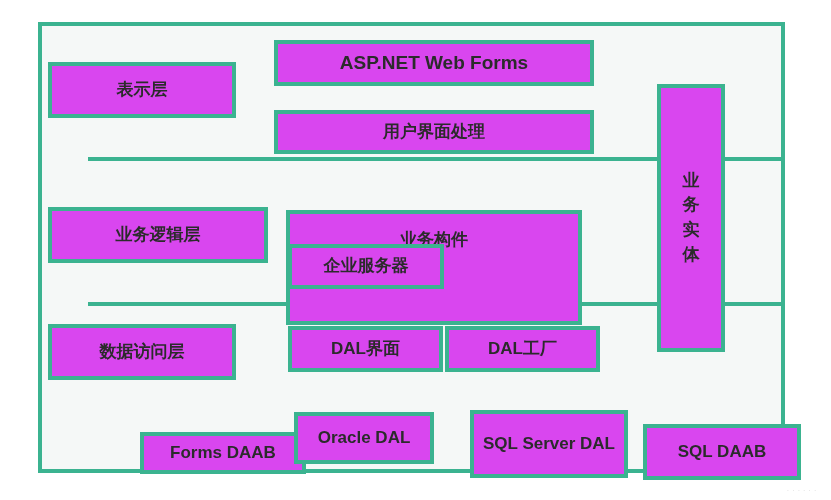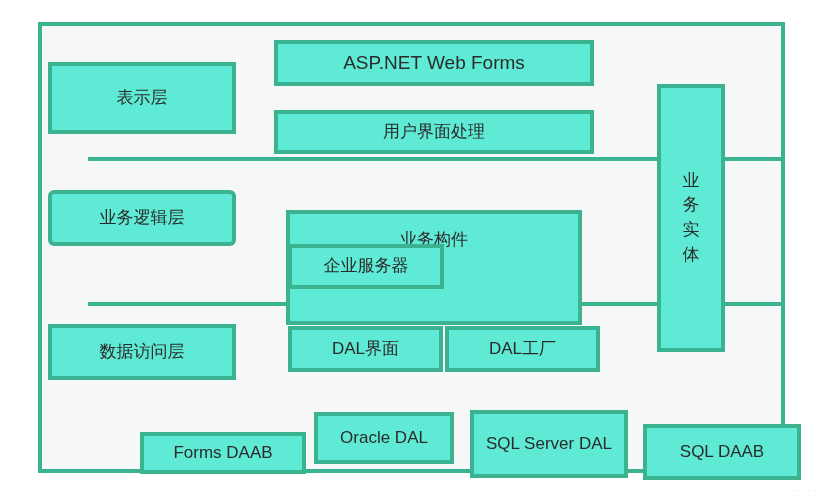--- a/index.html
+++ b/index.html
@@ -26,30 +26,31 @@
     width: 747px;
     height: 451px;
     border: 4px solid #3BB390;
     background: #F5F8F7;
     box-sizing: border-box;
   }
   
   .node {
     position: absolute;
     border: 4px solid #3BB390;
-    background: #5eead4;
+    background: #d946ef;
     box-sizing: border-box;
     display: flex;
     align-items: center;
     justify-content: center;
     color: #2b2b2b;
     font-size: 17px;
     line-height: 1.2;
     text-align: center;
     white-space: nowrap;
+    font-weight: bold;
   }
   .node.big {
     font-size: 19px;
   }
   
   .node.vertical {
     flex-direction: column;
     white-space: normal;
     letter-spacing: 0;
   }
@@ -84,33 +85,33 @@
   <div class="outer-frame"></div>
 
   <div class="rail" style="left:88px; top:157px; width:570px;"></div>
 
   <div class="rail" style="left:725px; top:157px; width:58px;"></div>
 
   <div class="rail" style="left:88px; top:302px; width:570px;"></div>
 
   <div class="rail" style="left:725px; top:302px; width:58px;"></div>
 
-  <div class="node" style="left:48px; top:62px; width:188px; height:72px;">
+  <div class="node" style="left:48px; top:62px; width:188px; height:56px;">
     <span>表示层</span>
   </div>
 
   <div class="node big" style="left:274px; top:40px; width:320px; height:46px;">
     <span>ASP.NET Web Forms</span>
   </div>
 
   <div class="node" style="left:274px; top:110px; width:320px; height:44px;">
     <span>用户界面处理</span>
   </div>
 
-  <div class="node" style="left:48px; top:190px; width:188px; height:56px;border-radius:6px;">
+  <div class="node" style="left:48px; top:207px; width:220px; height:56px;">
     <span>业务逻辑层</span>
   </div>
 
   <div class="node" style="left:286px; top:178px; width:296px; height:115px; align-items:flex-start; padding-top:16px;margin-top:32px;">
     <span>业务构件</span>
   </div>
 
   <div class="node" style="left:288px; top:244px; width:156px; height:45px;">
     <span>企业服务器</span>
   </div>
@@ -124,21 +125,21 @@
   </div>
 
   <div class="node" style="left:445px; top:326px; width:155px; height:46px;">
     <span>DAL工厂</span>
   </div>
 
   <div class="node" style="left:140px; top:432px; width:166px; height:42px;">
     <span>Forms DAAB</span>
   </div>
 
-  <div class="node" style="left:294px; top:412px; width:140px; height:52px;margin-left:20px;">
+  <div class="node" style="left:294px; top:412px; width:140px; height:52px;">
     <span>Oracle DAL</span>
   </div>
 
   <div class="node" style="left:470px; top:410px; width:158px; height:68px;">
     <span>SQL Server DAL</span>
   </div>
 
   <div class="node" style="left:595px; top:424px; width:158px; height:56px;margin-left:48px;">
     <span>SQL DAAB</span>
   </div>

